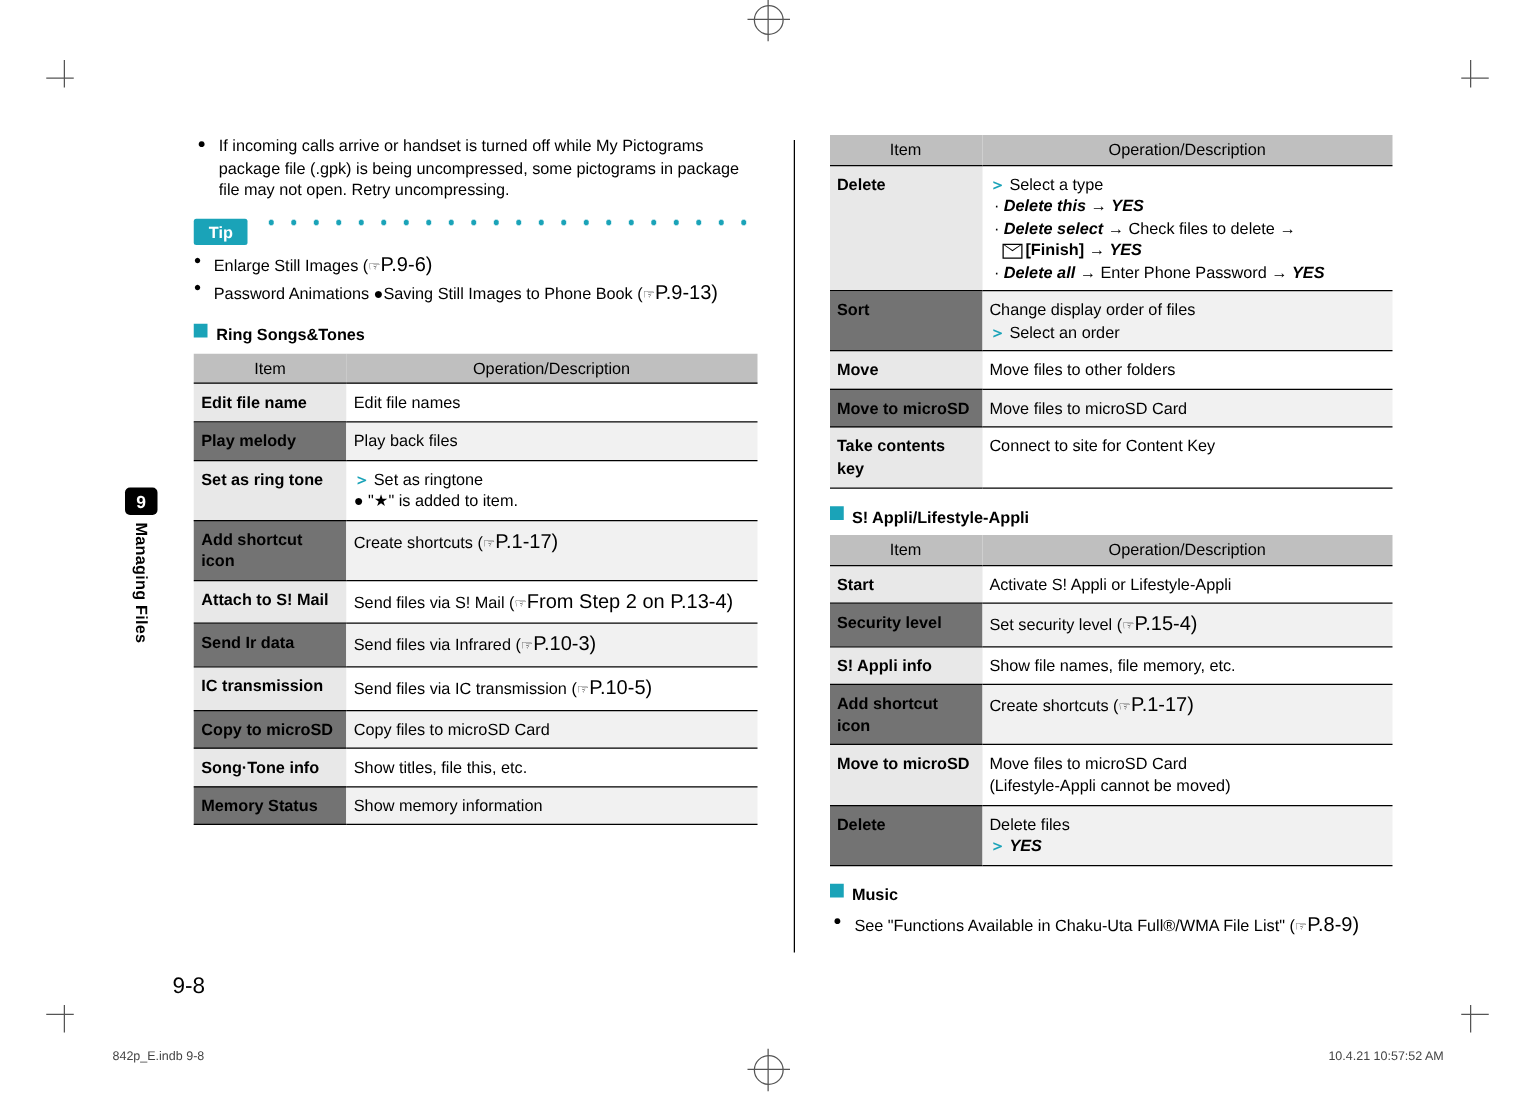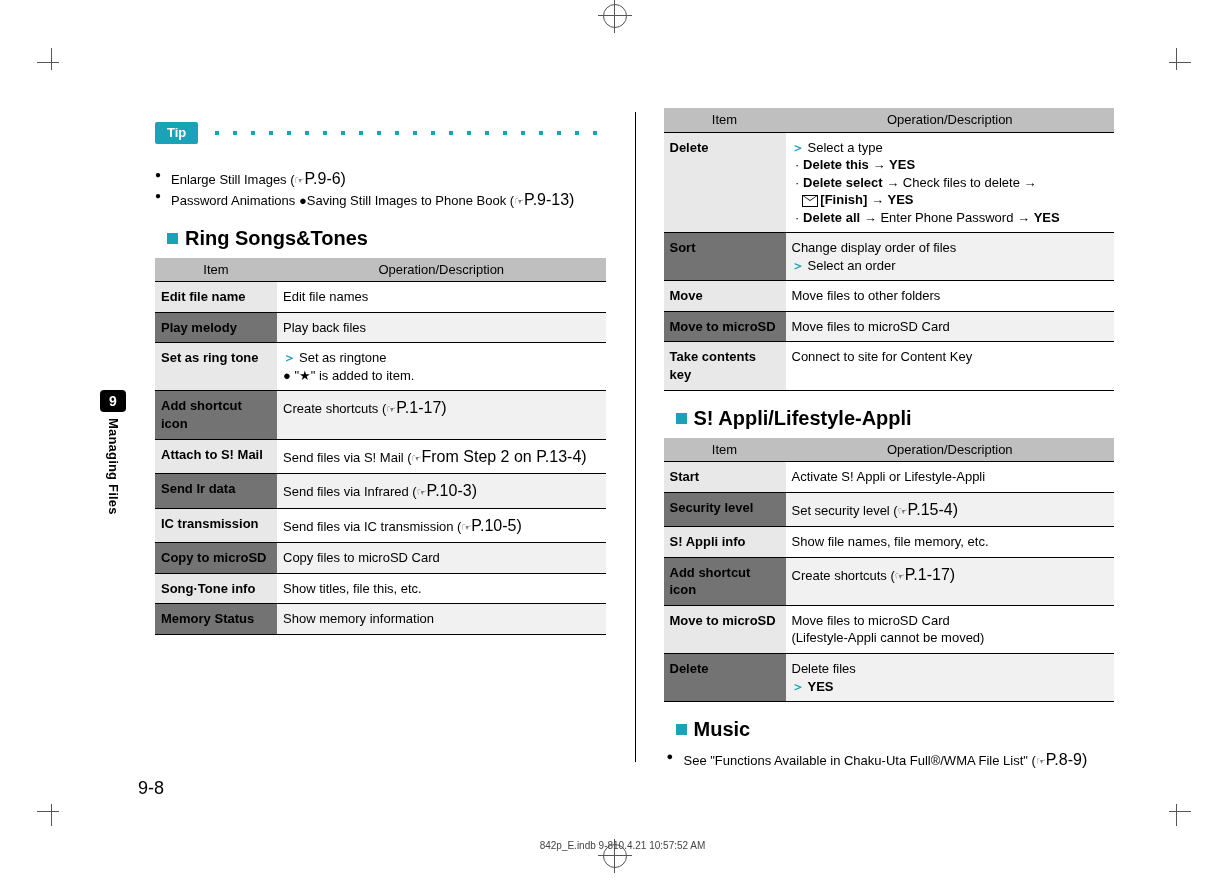--- a/index.html
+++ b/index.html
@@ -22,62 +22,63 @@
   .col{flex:1;min-width:0}
   .gutter{width:58px;position:relative}
   .gutter::before{content:"";position:absolute;top:4px;bottom:4px;left:50%;width:1px;background:#000}
   
   .sidetab{position:absolute;top:390px;left:100px;display:flex;flex-direction:column;align-items:center}
   .sidetab .num{background:#000;color:#fff;border-radius:4px;width:26px;height:22px;display:flex;align-items:center;justify-content:center;font-weight:bold;font-size:14px;margin-bottom:6px}
   .sidetab .lbl{writing-mode:vertical-rl;font-weight:bold;font-size:13px;letter-spacing:.2px}
   .pagenum{position:absolute;bottom:86px;left:138px;font-size:18px}
   .indent{padding-left:20px;position:relative}
   .bullet-disc::before{content:"●";position:absolute;left:3px;top:0;font-size:11px}
-  .tipbar{display:flex;align-items:center;margin:14px 0 24px}
+  .tipbar{display:flex;align-items:flex-start;margin:14px 0 6px}
   .tipchip{background:#1aa3b8;color:#fff;font-weight:bold;border-radius:2px;padding:2px 12px;font-size:13px}
   .tipdots{flex:1;margin-left:10px;background-image:radial-gradient(circle,#1aa3b8 2.2px,transparent 2.2px);background-size:18px 6px;height:6px}
   .tiplist div{position:relative;padding-left:16px}
   .tiplist div::before{content:"●";position:absolute;left:0;font-size:10px}
-  .sechead{display:flex;align-items:center;font-weight:bold;font-size:20px;margin:14px 12px 6px}
+  .sechead{display:flex;align-items:flex-start;font-weight:bold;font-size:13px;margin:14px 0 6px}
   .sechead .sq{width:11px;height:11px;background:#1aa3b8;margin-right:7px}
   table{border-collapse:collapse;width:100%;font-size:13px}
   th{background:#bfbfbf;font-weight:normal;text-align:center;padding:3px 6px;border-bottom:1px solid #000}
   td{padding:6px 6px;border-bottom:1px solid #000;vertical-align:top}
   td.item{font-weight:bold;width:110px;background:#e8e8e8}
   tr.alt td.item{background:#737373}
   tr.alt td{background:#f1f1f1}
   .chev{color:#1aa3b8;font-weight:bold;margin-right:3px}
   .ref{font-size:16px}
   .arrow{font-weight:bold}
   .star{font-size:13px}
   .envicon{display:inline-block;border:1px solid #000;width:14px;height:10px;position:relative;vertical-align:middle;margin-right:2px}
   .envicon::before{content:"";position:absolute;top:0;left:0;width:0;height:0;border-left:7px solid transparent;border-right:7px solid transparent;border-top:5px solid #000}
   .envicon::after{content:"";position:absolute;top:0;left:1px;width:0;height:0;border-left:6px solid transparent;border-right:6px solid transparent;border-top:4px solid #fff}
-  .footer{position:absolute;bottom:34px;left:90px;right:73px;display:flex;justify-content:center;font-size:10px;color:#444}
+  .footer{position:absolute;bottom:34px;left:90px;right:73px;display:flex;justify-content:space-between;font-size:10px;color:#444}
   .pghand{font-size:11px}
-  .bi{font-weight:bold}
+  .bi{font-style:italic;font-weight:bold}
 </style>
 </head>
 <body>
 
 <div class="crop crop-tl"></div>
 <div class="crop crop-tr"></div>
 <div class="crop crop-bl"></div>
 <div class="crop crop-br"></div>
 <div class="reg reg-top"></div>
 <div class="reg reg-bot"></div>
 
 <div class="sidetab">
   <div class="num">9</div>
   <div class="lbl">Managing Files</div>
 </div>
 
 <div class="page">
 
   <div class="col">
+    <div class="indent bullet-disc">If incoming calls arrive or handset is turned off while My Pictograms package file (.gpk) is being uncompressed, some pictograms in package file may not open. Retry uncompressing.</div>
 
     <div class="tipbar">
       <span class="tipchip">Tip</span>
       <span class="tipdots"></span>
     </div>
     <div class="tiplist">
       <div><span>Enlarge Still Images (</span><span class="pghand">☞</span><span class="ref">P.9-6)</span></div>
       <div><span>Password Animations ●Saving Still Images to Phone Book (</span><span class="pghand">☞</span><span class="ref">P.9-13)</span></div>
     </div>
 

